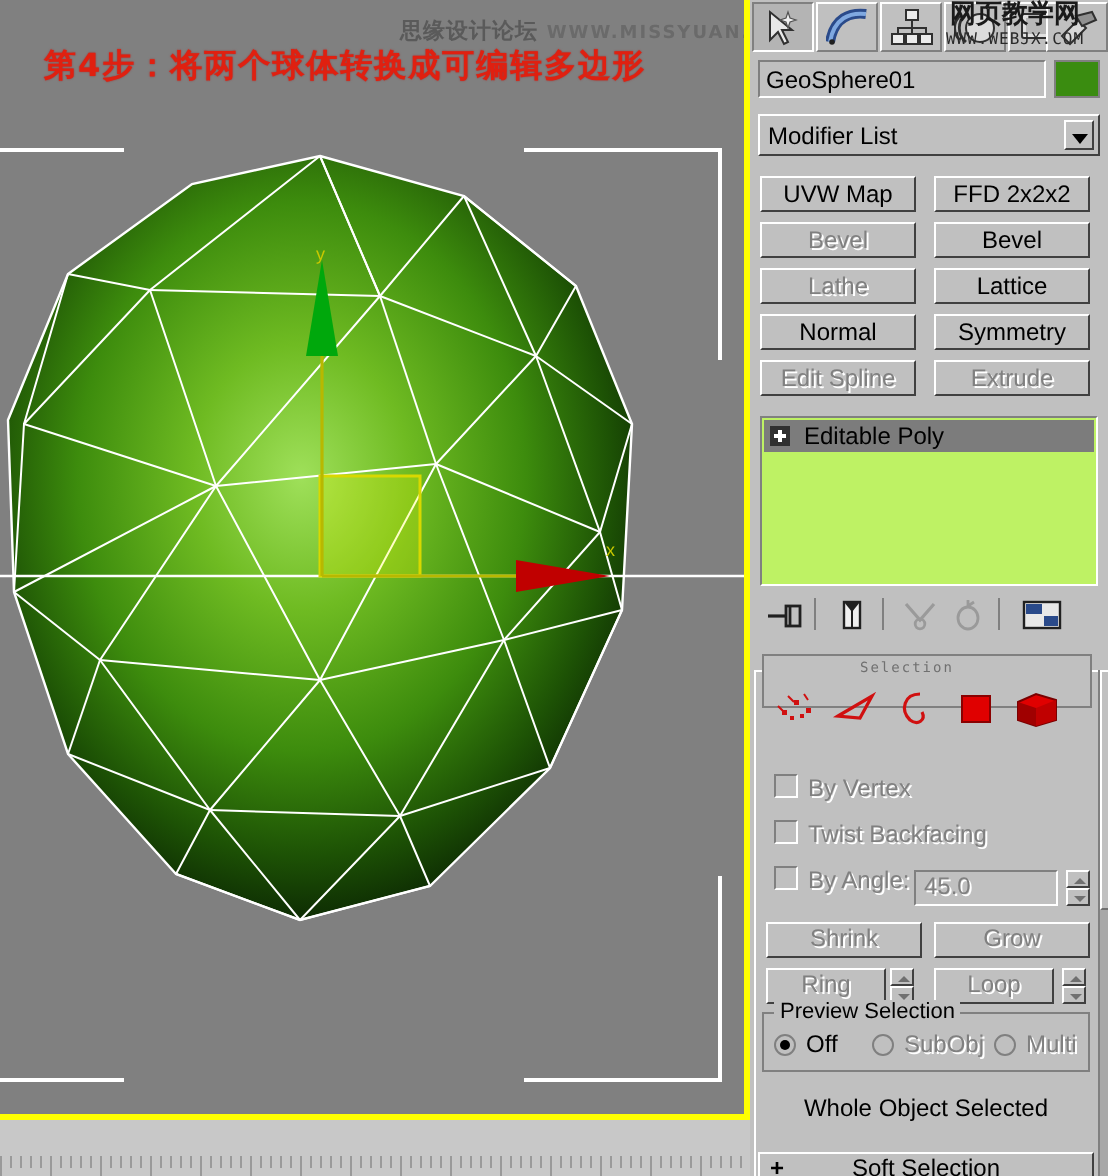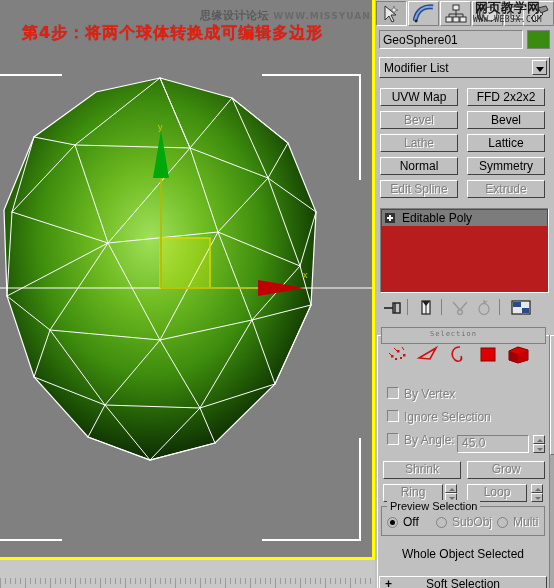--- a/index.html
+++ b/index.html
@@ -66,37 +66,37 @@
 
   
   #mod-buttons{position:absolute;left:5px;top:88px;width:169px;}
   .mb{position:absolute;width:78px;height:18px;background:#c0c0c0;
       border:1px solid #ffffff;border-right-color:#404040;border-bottom-color:#404040;
       box-sizing:border-box;font-size:12px;color:#000;text-align:center;line-height:16px;
       white-space:nowrap;overflow:hidden;}
   .mb.dis{color:#808080;text-shadow:1px 1px 0 #ffffff;}
 
   
-  #stack{position:absolute;left:5px;top:208px;width:169px;height:85px;background:#b91c1c;
+  #stack{position:absolute;left:5px;top:208px;width:169px;height:85px;background:#bef264;
       border:1px solid #808080;border-right-color:#fff;border-bottom-color:#fff;box-sizing:border-box;}
   #stack-item{position:absolute;left:1px;top:1px;right:1px;height:16px;background:#7c7c7c;}
   #stack-item .plusbox{position:absolute;left:3px;top:3px;width:10px;height:10px;background:#303030;}
   #stack-item .plusbox:before{content:"";position:absolute;left:2px;top:4px;width:6px;height:2px;background:#fff;}
   #stack-item .plusbox:after{content:"";position:absolute;left:4px;top:2px;width:2px;height:6px;background:#fff;}
   #stack-item .lbl{position:absolute;left:20px;top:0px;font-size:12px;color:#000;line-height:16px;}
 
   
   #stack-tools{position:absolute;left:5px;top:297px;width:169px;height:22px;}
   .sep{position:absolute;top:2px;width:1px;height:16px;background:#808080;}
   .stool{position:absolute;top:1px;width:20px;height:19px;}
 
   
   #sel-panel{position:absolute;left:2px;top:335px;width:176px;height:253px;background:#c0c0c0;
       border-top:1px solid #ffffff;border-left:1px solid #ffffff;box-sizing:border-box;}
-  #sel-head{position:absolute;left:3px;top:-9px;width:165px;height:17px;background:#c0c0c0;
+  #sel-head{position:absolute;left:3px;top:-9px;width:165px;height:27px;background:#c0c0c0;
       border:1px solid #808080;box-sizing:border-box;}
   #sel-head .dots{position:absolute;left:48px;top:2px;font-size:7px;color:#707070;letter-spacing:1px;
       font-family:"DejaVu Sans Mono",monospace;}
 
   #sub-levels{position:absolute;left:8px;top:7px;width:160px;height:24px;}
   .sub{position:absolute;top:0;width:26px;height:22px;}
 
   .chkrow{position:absolute;left:9px;height:16px;}
   .chk{position:absolute;left:0;top:1px;width:12px;height:12px;background:#c0c0c0;
       border:1px solid #808080;border-right-color:#fff;border-bottom-color:#fff;box-sizing:border-box;}
@@ -499,21 +499,21 @@
           </svg>
         </div>
       </div>
 
       <div class="chkrow" style="top:50px">
         <span class="chk"></span>
         <span class="chklbl">By Vertex</span>
       </div>
       <div class="chkrow" style="top:73px">
         <span class="chk"></span>
-        <span class="chklbl">Ignore Selection</span>
+        <span class="chklbl">Twist Backfacing</span>
       </div>
       <div class="chkrow" style="top:96px">
         <span class="chk"></span>
         <span class="chklbl">By Angle:</span>
       </div>
     </div>
 
     <div id="angle-spin">
       <div id="angle-field">45.0</div>
       <div class="spin" style="left:76px">

